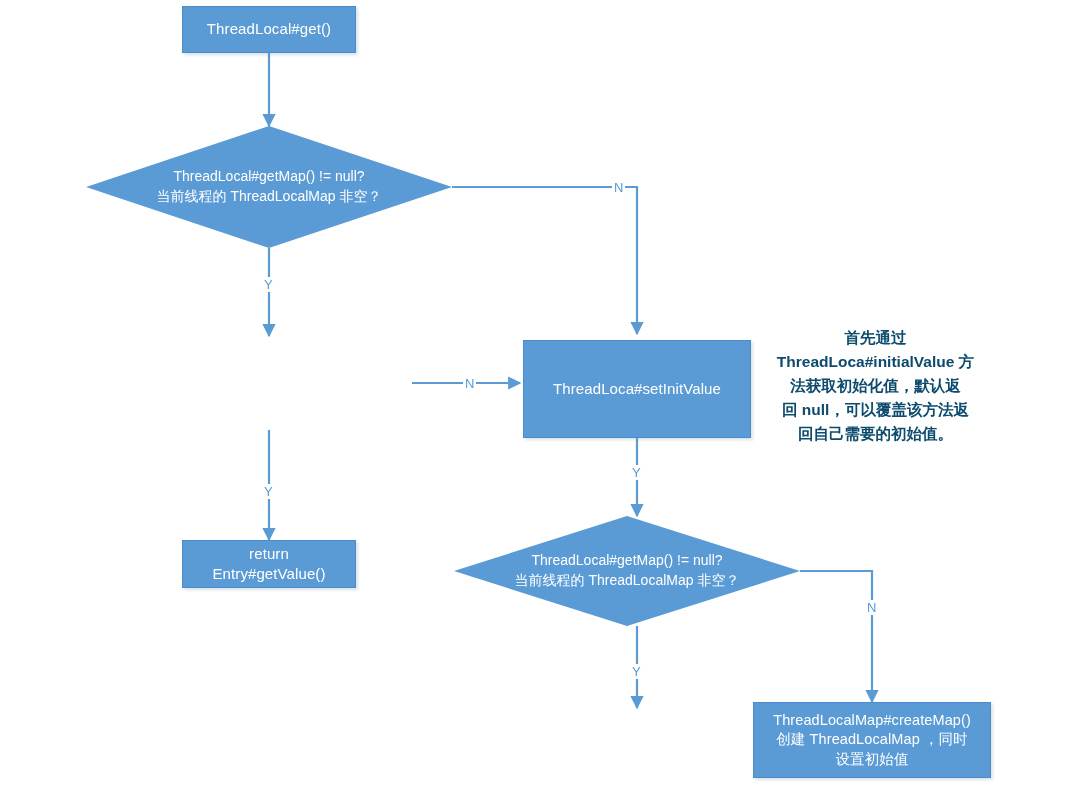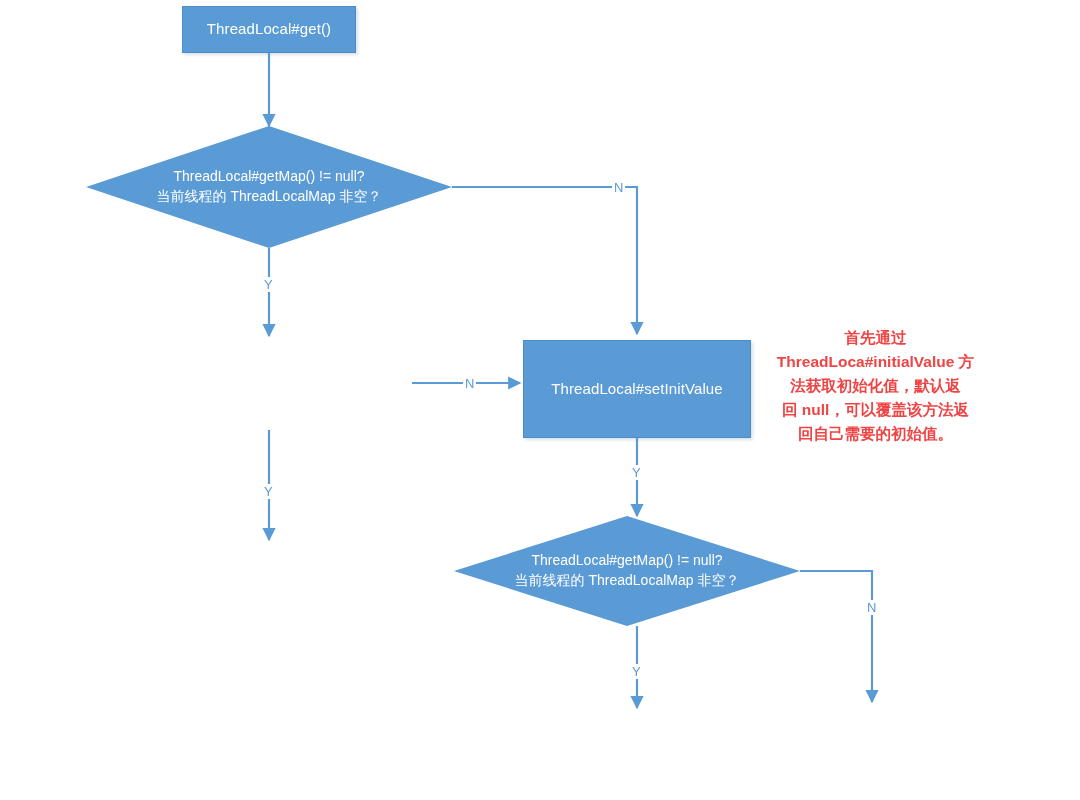--- a/index.html
+++ b/index.html
@@ -76,21 +76,21 @@
     font-size: 13px;
     line-height: 1;
     background: #ffffff;
     padding: 1px 2px;
     text-align: center;
   }
 
   
   .annotation {
     position: absolute;
-    color: #ef4444;
+    color: #0c4a6e;
     font-size: 15.5px;
     line-height: 1.55;
     text-align: center;
     white-space: pre-line;
     font-weight: bold;
   }
 </style>
 </head>
 <body>
 
@@ -121,29 +121,34 @@
   </svg>
 
   <div class="node" style="left:182px; top:6px; width:174px; height:47px;">ThreadLocal#get()</div>
 
   <div class="diamond" style="left:86px; top:126px; width:366px; height:122px;">
     <span class="dtext">ThreadLocal#getMap() != null?
 当前线程的 ThreadLocalMap 非空？</span>
   </div>
 
 
+  <div class="node" style="left:182px; top:540px; width:174px; height:48px;">return
+Entry#getValue()</div>
 
-  <div class="node" style="left:523px; top:340px; width:228px; height:98px;">ThreadLocal#setInitValue</div>
+  <div class="node" style="left:523px; top:340px; width:228px; height:98px;">ThreadLoca#setInitValue</div>
 
   <div class="diamond" style="left:454px; top:516px; width:346px; height:110px;">
     <span class="dtext">ThreadLocal#getMap() != null?
 当前线程的 ThreadLocalMap 非空？</span>
   </div>
 
 
+  <div class="node" style="left:753px; top:702px; width:238px; height:76px; font-size:14.5px;">ThreadLocalMap#createMap()
+创建 ThreadLocalMap ，同时
+设置初始值</div>
 
   <span class="edge-label" style="left:262px; top:277px;">Y</span>
 
   <span class="edge-label" style="left:612px; top:180px;">N</span>
 
   <span class="edge-label" style="left:463px; top:376px;">N</span>
 
   <span class="edge-label" style="left:262px; top:484px;">Y</span>
 
   <span class="edge-label" style="left:630px; top:465px;">Y</span>

